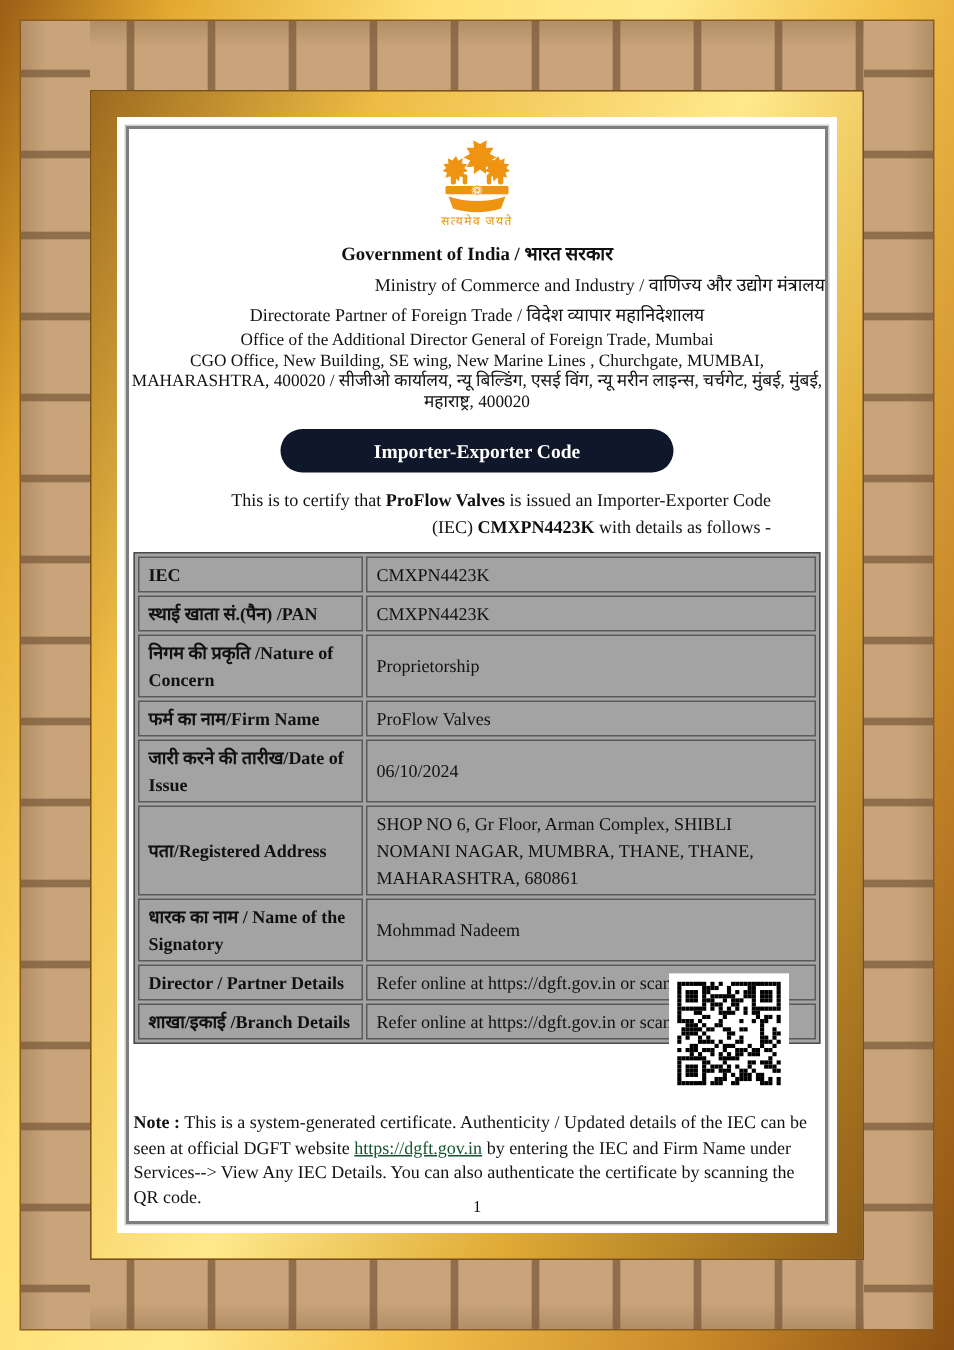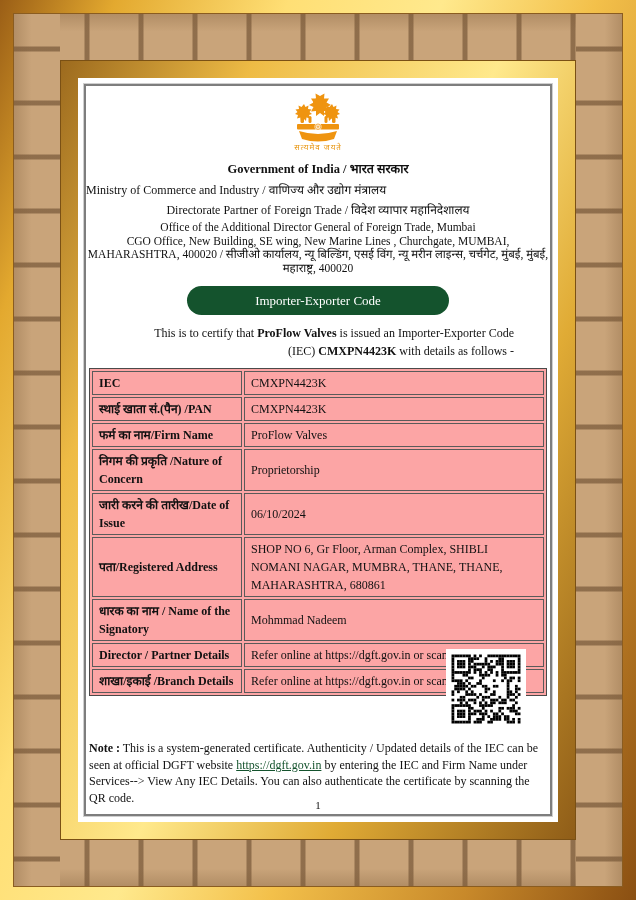--- a/index.html
+++ b/index.html
@@ -50,33 +50,33 @@
   .gold-inner{position:absolute;inset:60px;border:1px solid #7a5014;
     background:linear-gradient(115deg,#9c6a1e 0%,#eebb45 22%,#ffe98c 50%,#e0ab35 72%,#8f5d18 100%);}
   .page-mat{position:absolute;inset:78px;background:#fff;}
   .page{position:absolute;inset:84px;background:#fff;border:2px solid #7e7e7e;
     box-shadow:0 0 0 1px #cfcfcf;overflow:hidden;}
 
   
   .emblem-wrap{text-align:center;padding-top:5px;line-height:0;}
   .motto{font-size:8px;color:#e8940c;line-height:10px;letter-spacing:1px;}
   .t-gov{margin-top:7px;text-align:center;font-size:12.5px;font-weight:bold;}
-  .t-min{margin-top:4px;text-align:left;font-size:12px;}
+  .t-min{margin-top:4px;text-align:right;font-size:12px;}
   .t-dir{margin-top:3px;text-align:center;font-size:12px;}
   .t-office{margin-top:3px;text-align:center;font-size:11.5px;line-height:1.18;padding:0 1px;}
 
-  .iec-pill{margin:11px auto 0;width:262px;height:29px;background:#14532d;border-radius:15px;
-    color:#fff;font-weight:normal;font-size:13px;text-align:center;line-height:29px;}
+  .iec-pill{margin:11px auto 0;width:262px;height:29px;background:#0f172a;border-radius:15px;
+    color:#fff;font-weight:bold;font-size:13px;text-align:center;line-height:29px;}
 
   .certify{margin:9px 36px 0 40px;font-size:12px;line-height:1.5;text-align:right;}
   .certify b{font-weight:bold;}
 
   
   table.details{margin:8px auto 0;width:458px;border-collapse:separate;border-spacing:2px;
-    border:1px solid #4a4a4a;background:#fca5a5;}
+    border:1px solid #4a4a4a;background:#a3a3a3;}
   table.details td{border:1px solid #5a5a5a;font-size:12px;line-height:1.5;padding:2px 6px;vertical-align:middle;}
   td.label-cell{width:136px;font-weight:bold;}
   td.value-cell{}
 
   .meta{margin:9px 0 0 3px;font-size:12px;line-height:1.5;}
   .meta b{font-weight:bold;}
   .meta .v{margin-left:4px;}
 
   .note{margin:44px 2px 0 3px;font-size:12px;line-height:1.38;}
   .note b{font-weight:bold;}
@@ -143,26 +143,26 @@
       <tbody>
           <tr>
             <td class="label-cell">IEC</td>
             <td class="value-cell">CMXPN4423K</td>
           </tr>
           <tr>
             <td class="label-cell">स्थाई खाता सं.(पैन) /PAN</td>
             <td class="value-cell">CMXPN4423K</td>
           </tr>
           <tr>
+            <td class="label-cell">निगम की प्रकृति /Nature of Concern</td>
+            <td class="value-cell">Proprietorship</td>
+          </tr>
+          <tr>
             <td class="label-cell">फर्म का नाम/Firm Name</td>
             <td class="value-cell">ProFlow Valves</td>
-          </tr>
-          <tr>
-            <td class="label-cell">निगम की प्रकृति /Nature of Concern</td>
-            <td class="value-cell">Proprietorship</td>
           </tr>
           <tr>
             <td class="label-cell">जारी करने की तारीख/Date of Issue</td>
             <td class="value-cell">06/10/2024</td>
           </tr>
           <tr>
             <td class="label-cell">पता/Registered Address</td>
             <td class="value-cell">SHOP NO 6, Gr Floor, Arman Complex, SHIBLI NOMANI NAGAR, MUMBRA, THANE, THANE, MAHARASHTRA, 680861</td>
           </tr>
           <tr>

